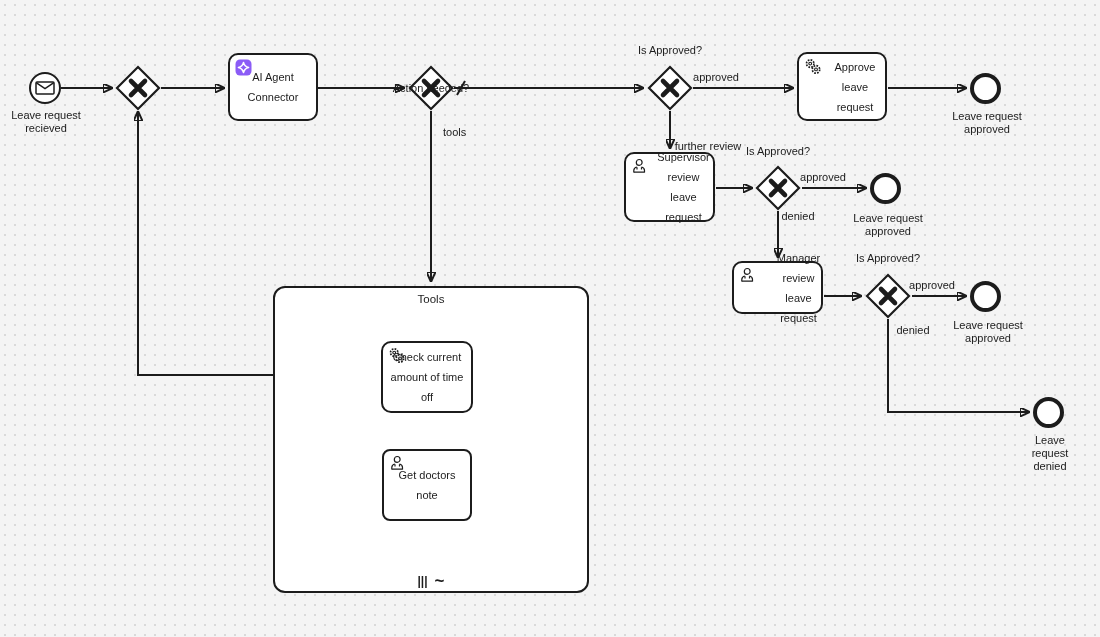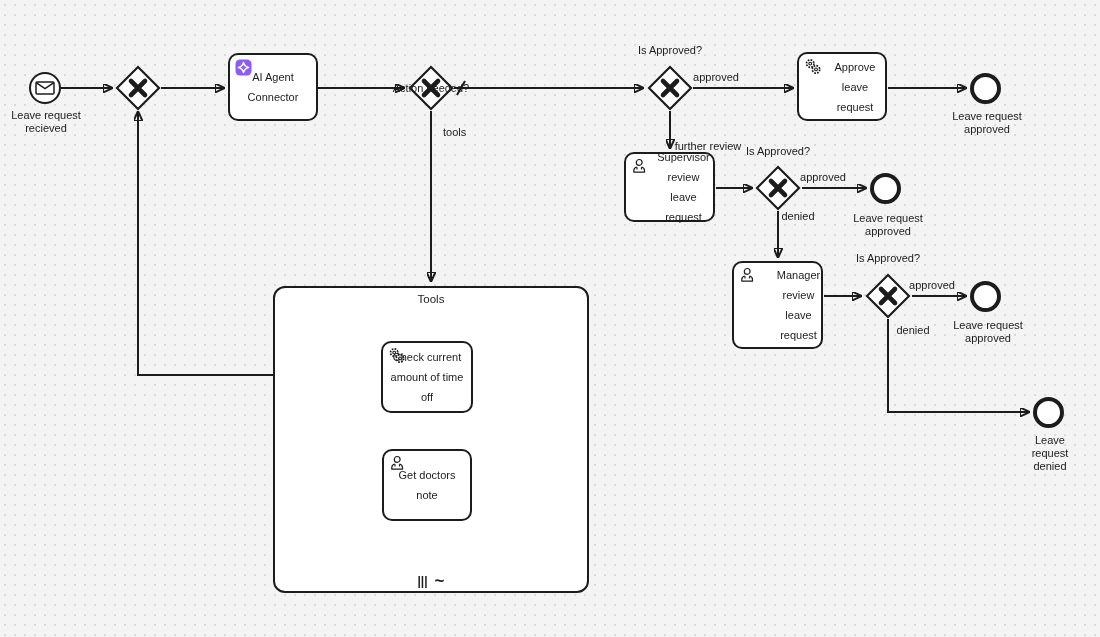--- a/index.html
+++ b/index.html
@@ -168,21 +168,21 @@
     </svg>
   </div>
   <div class="ext-label" style="left:778px;top:145px;">Is Approved?</div>
   <div class="ext-label" style="left:823px;top:171px;">approved</div>
   <div class="ext-label" style="left:798px;top:210px;">denied</div>
 
   <div class="node event end" style="left:870px;top:173px;"></div>
   <div class="ext-label" style="left:888px;top:212px;">Leave request
 approved</div>
 
-  <div class="node task" style="left:732px;top:261px;width:91px;height:88px;padding-left:42px;">
+  <div class="node task" style="left:732px;top:261px;width:91px;height:53px;padding-left:42px;">
     <span class="task-icon">
       <svg width="16" height="16" viewBox="0 0 16 16">
         <g fill="none" stroke="#1c1c1c" stroke-width="1.2">
           <circle cx="8.2" cy="4.4" r="2.9"></circle>
           <path d="M2.8 14.4 v-2 c0-1.9 1.5-3 3.1-3.4 M13.5 14.4 v-2 c0-1.9 -1.5-3 -3.1-3.4"></path>
           <path d="M2.8 14.2 H13.5 M6 9.2 v2.2 M10.5 9.2 v2.2"></path>
         </g>
       </svg>
     </span>
     <span class="task-label">Manager review
@@ -216,21 +216,21 @@
           <circle cx="12" cy="11.4" r="3.7" stroke-width="1.7" stroke-dasharray="1.7 1.2"></circle>
           <circle cx="12" cy="11.4" r="1.4" stroke-width="1.1"></circle>
         </g>
       </svg>
     </span>
     <span class="task-label">Check current
 amount of time
 off</span>
   </div>
 
-  <div class="node task" style="left:382px;top:449px;width:90px;height:72px;">
+  <div class="node task" style="left:382px;top:449px;width:90px;height:72px;border-radius:8px;">
     <span class="task-icon">
       <svg width="16" height="16" viewBox="0 0 16 16">
         <g fill="none" stroke="#1c1c1c" stroke-width="1.2">
           <circle cx="8.2" cy="4.4" r="2.9"></circle>
           <path d="M2.8 14.4 v-2 c0-1.9 1.5-3 3.1-3.4 M13.5 14.4 v-2 c0-1.9 -1.5-3 -3.1-3.4"></path>
           <path d="M2.8 14.2 H13.5 M6 9.2 v2.2 M10.5 9.2 v2.2"></path>
         </g>
       </svg>
     </span>
     <span class="task-label">Get doctors

